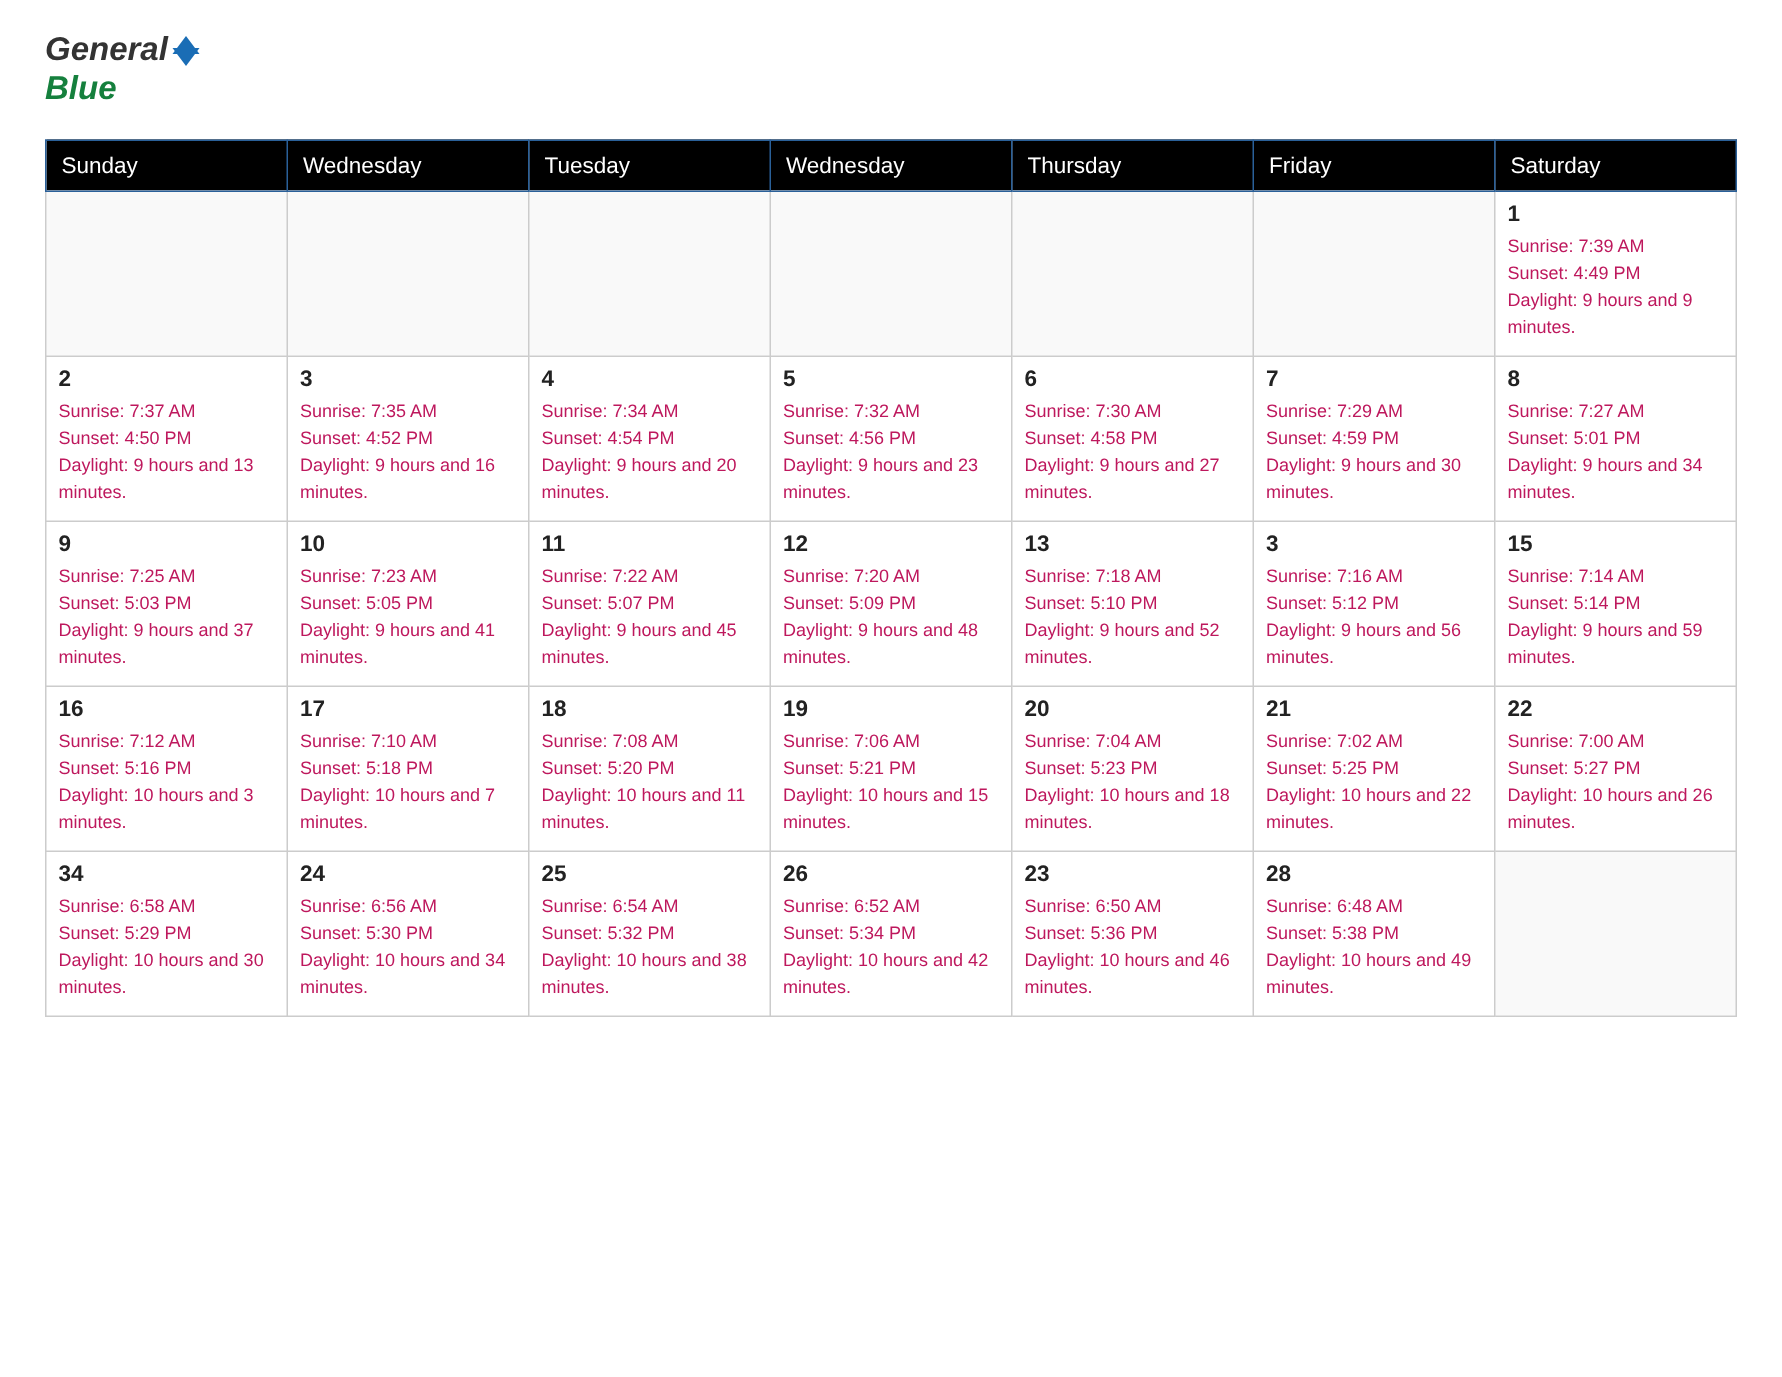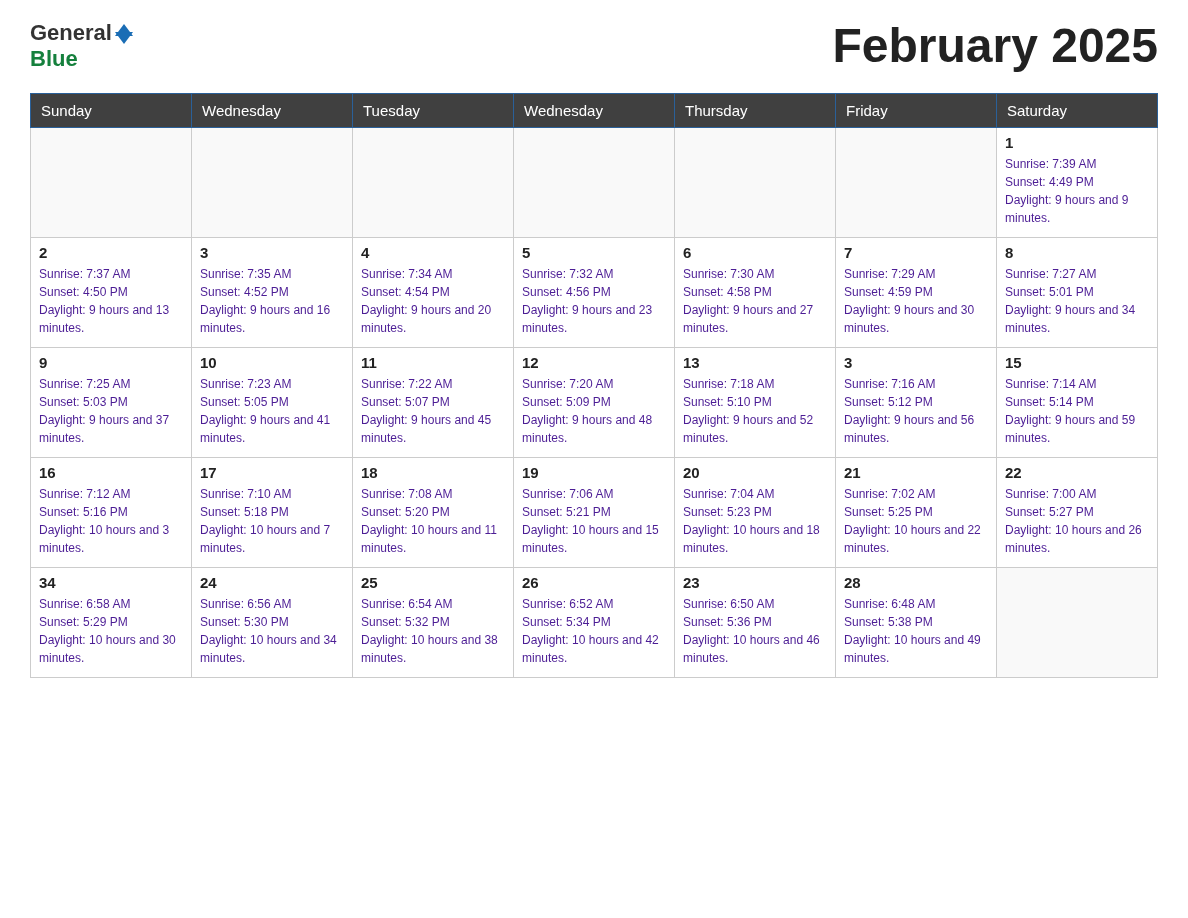--- a/index.html
+++ b/index.html
@@ -13,20 +13,21 @@
     .header {
       display: flex;
       justify-content: space-between;
       align-items: flex-start;
       margin-bottom: 20px;
     }
     .logo {
       display: flex;
       align-items: flex-end;
       gap: 4px;
+      font-style: italic;
     }
     .logo-text {
       font-size: 22px;
       font-weight: bold;
       color: #333;
       line-height: 1.2;
     }
     .logo-blue {
       color: #15803d;
     }
@@ -42,21 +43,21 @@
     .location {
       font-size: 18px;
       color: #444;
       margin-top: 4px;
     }
     .calendar {
       width: 100%;
       border-collapse: collapse;
     }
     .calendar th {
-      background-color: #404040;
+      background-color: #000000;
       color: #fff;
       font-size: 15px;
       font-weight: normal;
       padding: 8px 10px;
       text-align: left;
       border: 1px solid #2a6099;
     }
     .calendar td {
       vertical-align: top;
       border: 1px solid #ccc;
@@ -68,42 +69,41 @@
       background: #f9f9f9;
     }
     .day-number {
       font-size: 15px;
       font-weight: bold;
       color: #222;
       margin-bottom: 4px;
     }
     .day-info {
       font-size: 12px;
-      color: #4c1d95;
+      color: #be185d;
       line-height: 1.5;
     }
   </style>
 </head>
 <body>
 
 <div class="header">
   <div class="logo">
     <div style="line-height:1.1">
       <div style="display:flex;align-items:center;">
         <span class="logo-text">General</span>
         <div style="display:flex;flex-direction:column;align-items:center;margin-left:3px;margin-top:2px;">
           <div style="width:0;height:0;border-left:9px solid transparent;border-right:9px solid transparent;border-bottom:12px solid #1a6db5;"></div>
           <div style="width:0;height:0;border-left:9px solid transparent;border-right:9px solid transparent;border-top:12px solid #1a6db5;margin-top:-4px;"></div>
         </div>
       </div>
       <span class="logo-text logo-blue">Blue</span>
     </div>
   </div>
   <div class="title-area">
-    <div class="month-title">February 2025</div>
   </div>
 </div>
 
 <table class="calendar">
   <thead>
     <tr>
     <th>Sunday</th>
         <th>Wednesday</th>
         <th>Tuesday</th>
         <th>Wednesday</th>

